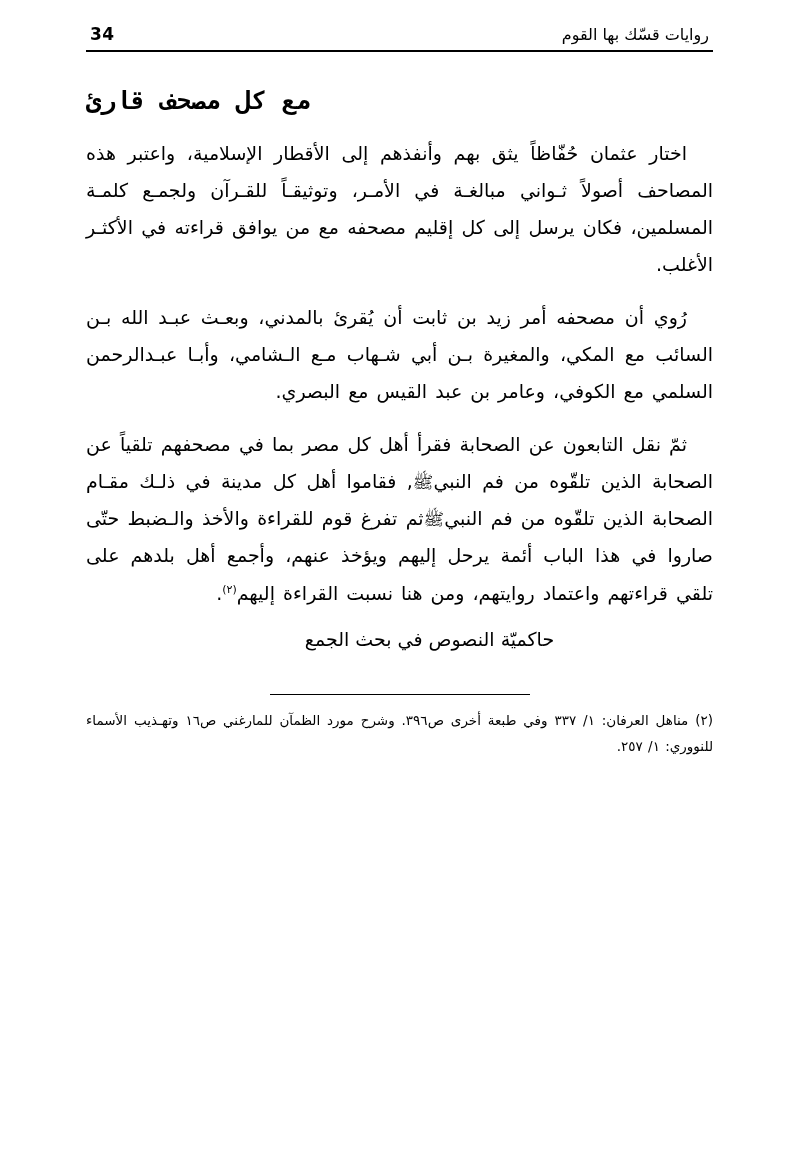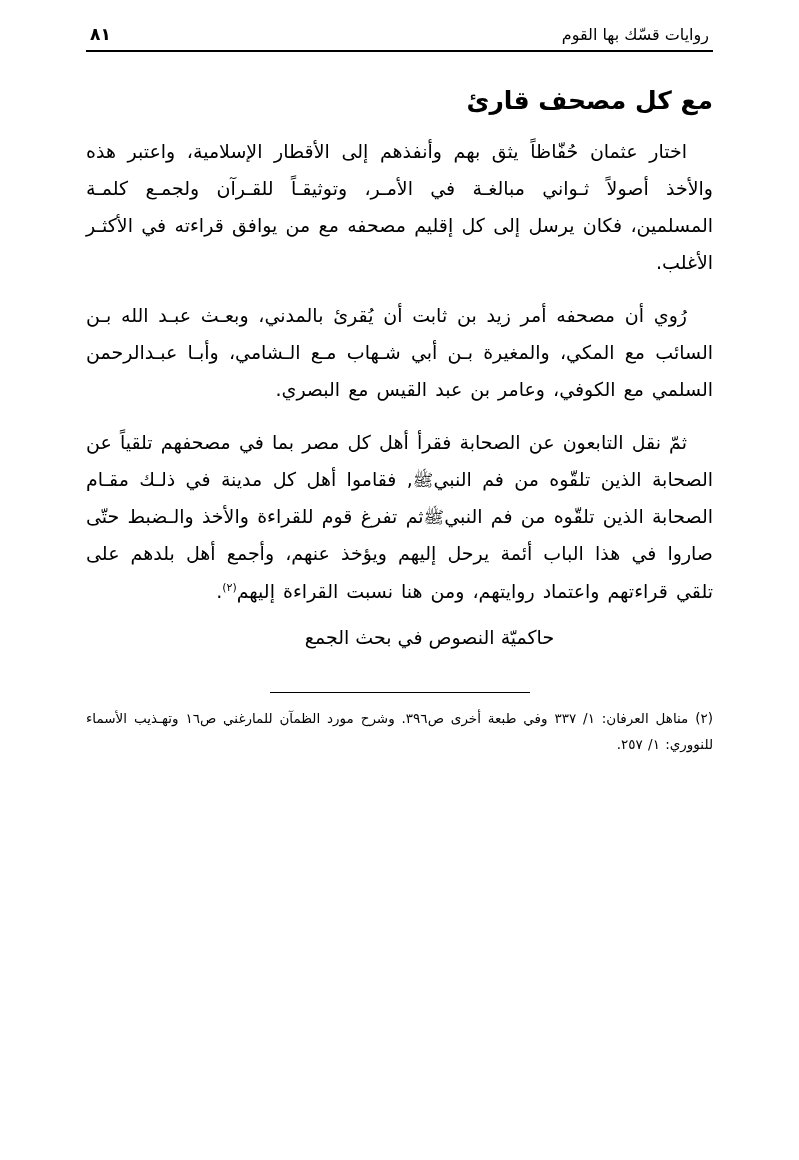--- a/index.html
+++ b/index.html
@@ -61,22 +61,23 @@
     text-indent: 26px;
   }
   .small-body {
     font-size: 17.5px;
     line-height: 1.95;
   }
   .sec-heading {
     font-size: 25px;
     font-weight: bold;
     margin: 22px 0 18px 0;
-    text-align: right;
+    text-align: left;
     letter-spacing: 0px;
+    font-family: Liberation Mono, monospace;
   }
   .sup {
     font-size: 11px;
     vertical-align: super;
   }
   .sallam {
     font-size: 17px;
   }
   .closing-line {
     font-size: 19px;
@@ -103,29 +104,29 @@
     word-spacing: 1px;
   }
 </style>
 </head>
 <body>
 
 <div class="page">
   <div class="content">
 
     <div class="header-row">
-      <span class="folio">٨١</span>
+      <span class="folio">34</span>
       <span class="running-title">روايات قسّك بها القوم</span>
     </div>
     <div class="header-rule"></div>
 
 
     <h2 class="sec-heading">مع كل مصحف قارئ</h2>
 
-    <p class="body indent">اختار عثمان حُفّاظاً يثق بهم وأنفذهم إلى الأقطار الإسلامية، واعتبر هذه والأخذ أصولاً ثـواني مبالغـة في الأمـر، وتوثيقـاً للقـرآن ولجمـع كلمـة المسلمين، فكان يرسل إلى كل إقليم مصحفه مع من يوافق قراءته في الأكثـر الأغلب.</p>
+    <p class="body indent">اختار عثمان حُفّاظاً يثق بهم وأنفذهم إلى الأقطار الإسلامية، واعتبر هذه المصاحف أصولاً ثـواني مبالغـة في الأمـر، وتوثيقـاً للقـرآن ولجمـع كلمـة المسلمين، فكان يرسل إلى كل إقليم مصحفه مع من يوافق قراءته في الأكثـر الأغلب.</p>
 
     <p class="body indent small-body">رُوي أن مصحفه أمر زيد بن ثابت أن يُقرئ بالمدني، وبعـث عبـد الله بـن السائب مع المكي، والمغيرة بـن أبي شـهاب مـع الـشامي، وأبـا عبـدالرحمن السلمي مع الكوفي، وعامر بن عبد القيس مع البصري.</p>
 
     <p class="body indent">
       <span>ثمّ نقل التابعون عن الصحابة فقرأ أهل كل مصر بما في مصحفهم تلقياً عن الصحابة الذين تلقّوه من فم النبي</span><span class="sallam">ﷺ</span><span>, فقاموا أهل كل مدينة في ذلـك مقـام الصحابة الذين تلقّوه من فم النبي</span><span class="sallam">ﷺ</span><span>ثم تفرغ قوم للقراءة والأخذ والـضبط حتّى صاروا في هذا الباب أئمة يرحل إليهم ويؤخذ عنهم، وأجمع أهل بلدهم على تلقي قراءتهم واعتماد روايتهم، ومن هنا نسبت القراءة إليهم</span><span class="sup">(٢)</span><span>.</span>
     </p>
 
     <p class="closing-line">حاكميّة النصوص في بحث الجمع</p>
 
     <div class="fn-rule"></div>

